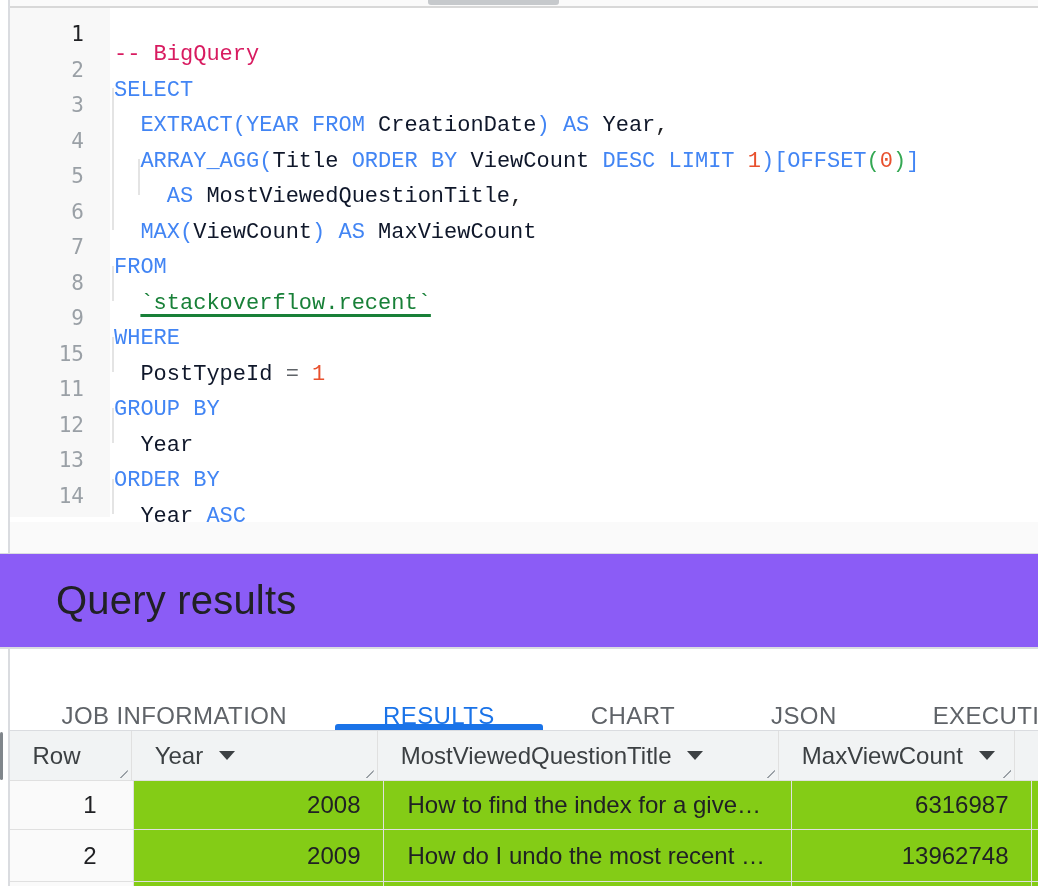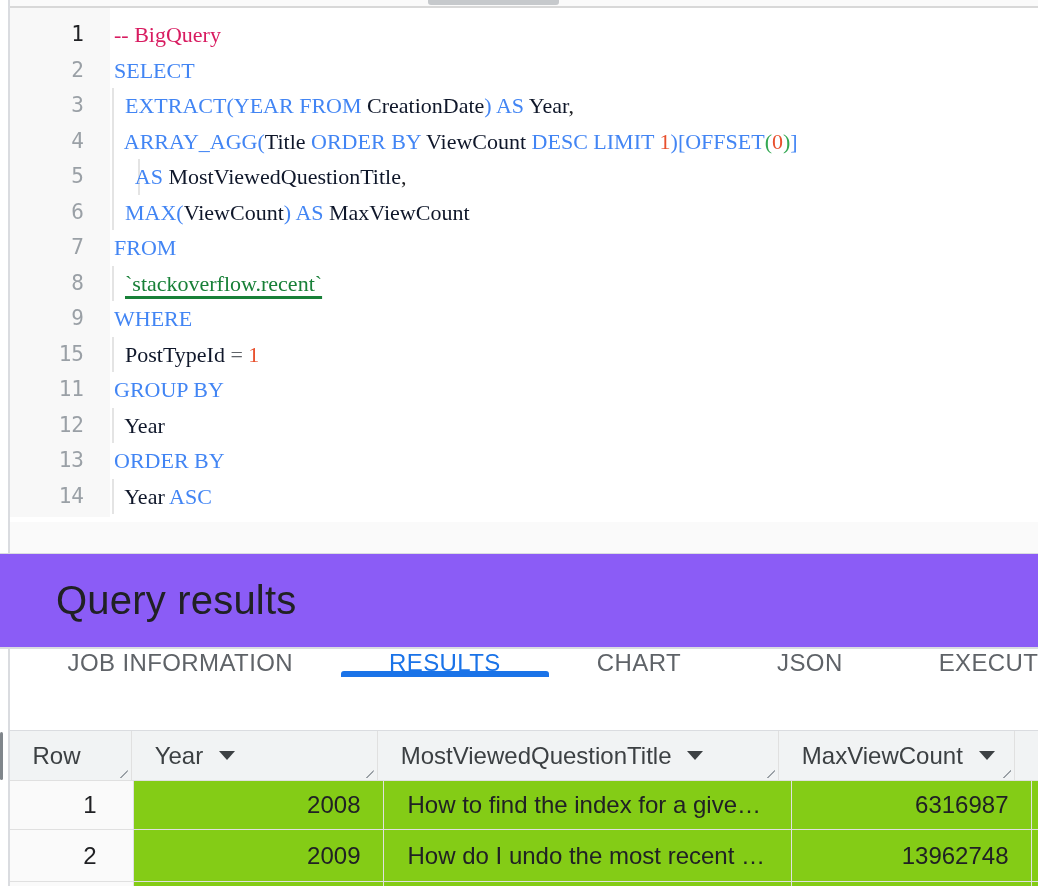--- a/index.html
+++ b/index.html
@@ -17,21 +17,21 @@
   
   .editor{position:absolute;left:10px;top:8px;right:0;height:514px;background:#fff;}
   .gutter-bg{position:absolute;left:0;top:0;width:100px;height:509px;background:#f8f8f8;}
   .code-rows{position:absolute;left:0;top:9px;right:0;}
   .code-row{position:relative;height:35.5px;}
   .ln{position:absolute;left:0;width:74px;text-align:right;
       font-family:"DejaVu Sans Mono",monospace;font-size:21px;line-height:35.5px;color:#9aa0a6;}
   .ln.active{color:#202124;}
   .indent-guide{position:absolute;top:0;width:1.5px;height:35.5px;background:#e4e4e4;}
   .code{position:absolute;left:104px;white-space:pre;
-        font-family:Liberation Serif, serif;font-size:22px;line-height:35.5px;color:#202124;}
+        font-family:Liberation Mono, monospace;font-size:22px;line-height:35.5px;color:#202124;margin-top:20px;}
   .tk-kw{color:#4285f4;}
   .tk-comment{color:#d81b60;}
   .tk-num{color:#e8502d;}
   .tk-id{color:#0f172a;}
   .tk-b1{color:#4285f4;}
   .tk-b2{color:#34a853;}
   .tk-op{color:#5f6368;}
   .tk-pn{color:#202124;}
   .tk-tbl{color:#188038;text-decoration:underline;text-decoration-thickness:2.5px;text-underline-offset:5px;}
 
@@ -41,21 +41,21 @@
   .divider.d1{top:552.5px;}
   .divider.d2{top:647px;}
 
   
   .qr-panel{position:absolute;left:0;right:0;top:554px;height:93px;background:#8b5cf6;}
   .qr-title{position:absolute;left:56px;top:0;height:93px;display:flex;align-items:center;
             font-size:40px;font-weight:400;color:#202124;letter-spacing:0.2px;}
 
   
   .tabbar{position:absolute;left:9.5px;right:0;top:648.5px;height:81.5px;background:#fff;
-          display:flex;align-items:flex-start;padding-left:10px;}
+          display:flex;align-items:flex-end;padding-left:4px;}
   .tab{position:relative;flex:0 0 auto;display:flex;align-items:center;padding:0 48px;
        font-size:24px;font-weight:500;letter-spacing:0.4px;color:#5f6368;white-space:nowrap;cursor:pointer;}
   .tab.active{color:#1a73e8;}
   .tab-underline{position:absolute;left:0;right:0;bottom:0;height:6px;background:#1a73e8;border-radius:3px 3px 0 0;}
 
   
   .rtable{position:absolute;left:9.5px;right:0;top:730px;bottom:0;border-top:1.5px solid #dadce0;background:#84cc16;}
   .trow{display:flex;width:100%;}
   .cell{box-sizing:border-box;position:relative;display:flex;align-items:center;
         border-right:1.2px solid #e0e0e0;border-bottom:1.2px solid #e0e0e0;

